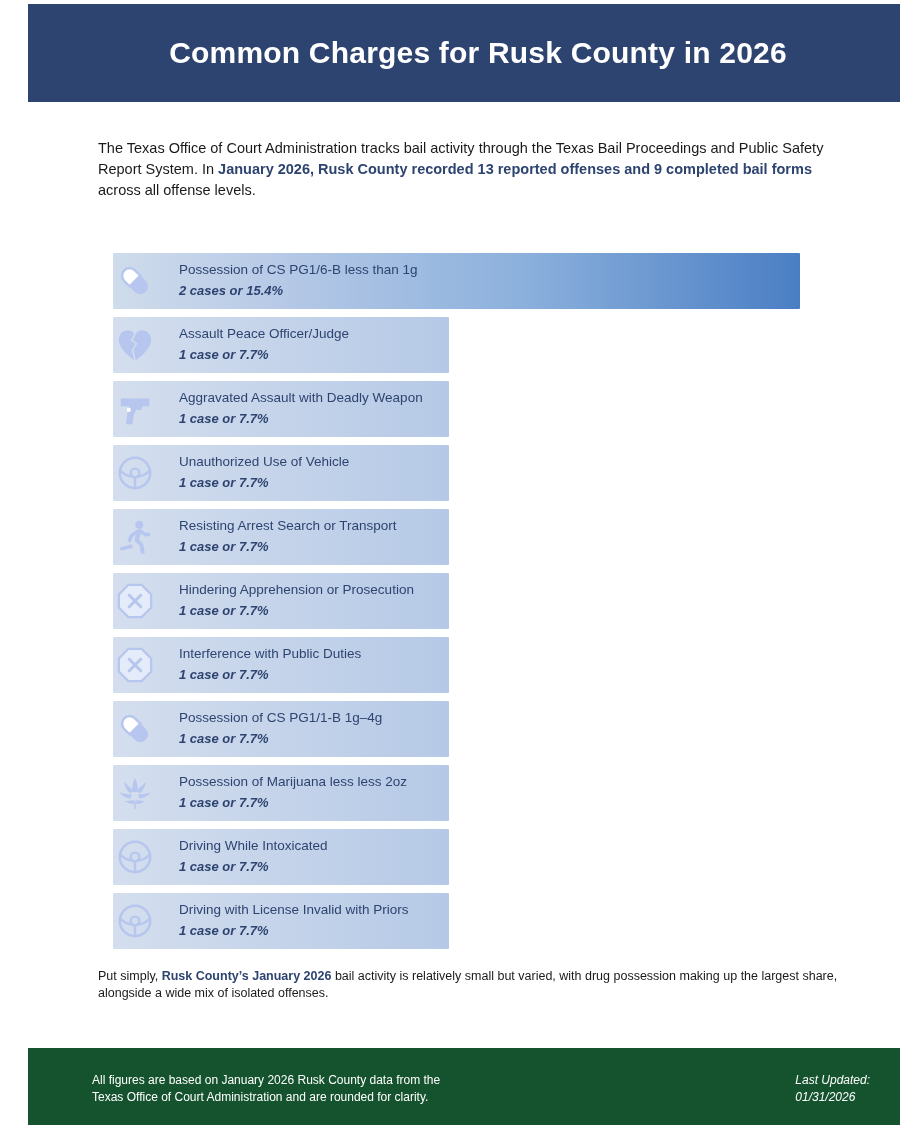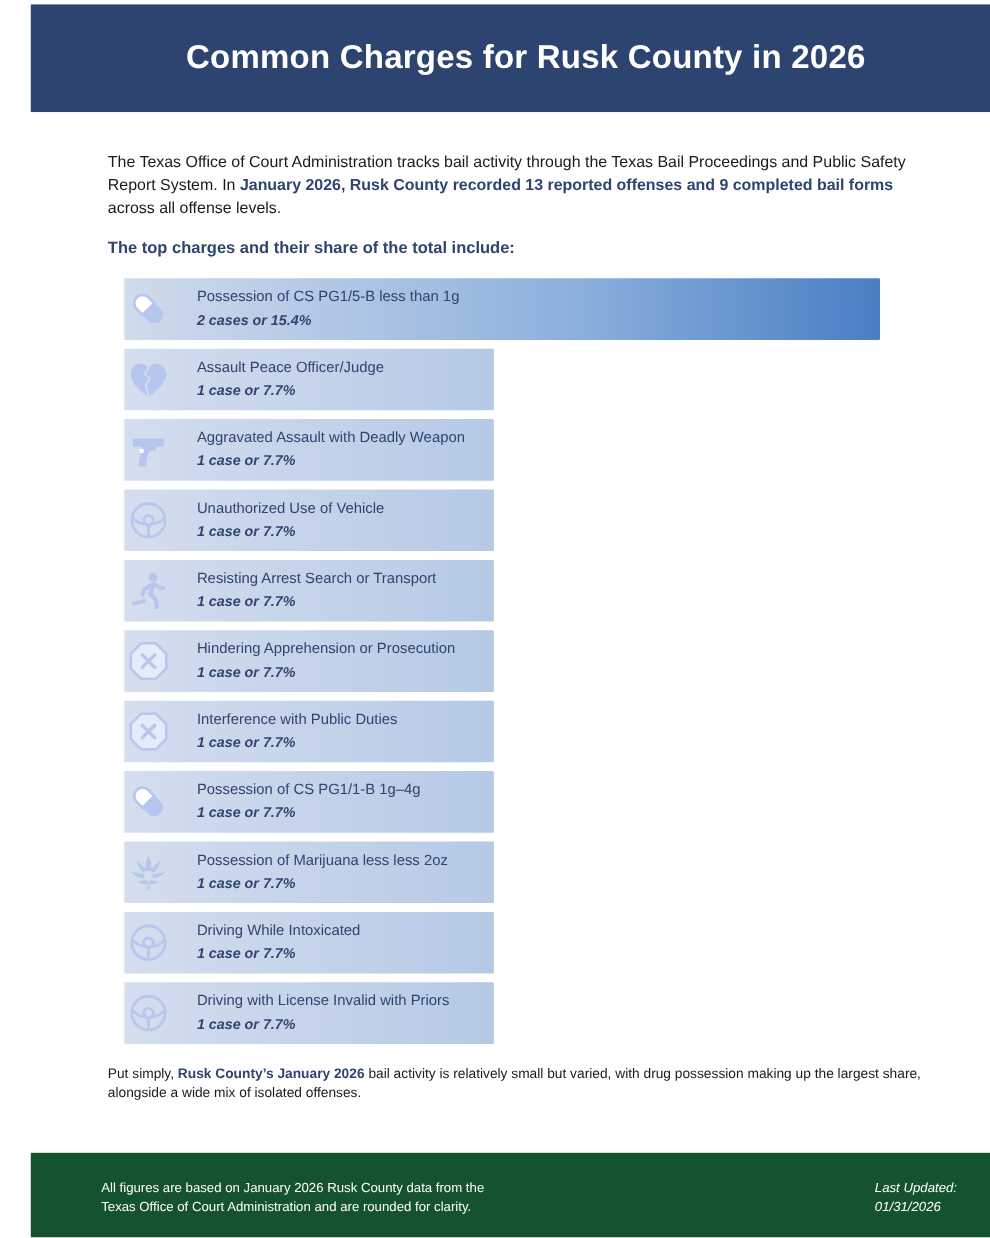--- a/index.html
+++ b/index.html
@@ -97,36 +97,35 @@
 <div class="page">
 
   <div class="header">
     <div class="header-title">Common Charges for Rusk County in 2026</div>
   </div>
 
   <div class="body-area">
 
     <p class="intro"><span>The Texas Office of Court Administration tracks bail activity through the Texas Bail Proceedings and Public Safety Report System. In </span><span class="hl">January 2026, Rusk County recorded 13 reported offenses and 9 completed bail forms</span><span> across all offense levels.</span></p>
 
-    <div class="subhead">The top charges and their share of the total include:</div>
 
     <div class="bars" id="bars-container">
         <div class="bar-row">
           <div class="bar-fill" style="width: 687px; background: linear-gradient(90deg, rgb(207, 220, 235) 0%, rgb(185, 203, 231) 22%, rgb(139, 176, 220) 60%, rgb(74, 126, 196) 100%);"></div>
           <div class="bar-icon">
             <svg width="38" height="38" viewBox="0 0 40 40">
               <g transform="rotate(-45 20 20)">
                 <rect x="12" y="4" width="16" height="32" rx="8" fill="#b7c6ee"></rect>
                 <path d="M12 20 h16 v8 a8 8 0 0 1 -8 8 a8 8 0 0 1 -8 -8 z" fill="#b7c6ee"></path>
                 <path d="M12 12 a8 8 0 0 1 8 -8 a8 8 0 0 1 8 8 v8 h-16 z" fill="#fff" stroke="#b7c6ee" stroke-width="2.6"></path>
               </g>
             </svg>
           </div>
           <div class="bar-text">
-            <div class="bar-label">Possession of CS PG1/5-B less than 1g</div>
+            <div class="bar-label">Possession of CS PG1/6-B less than 1g</div>
             <div class="bar-value">2 cases or 15.4%</div>
           </div>
         </div>
         <div class="bar-row">
           <div class="bar-fill" style="width: 336px; background: linear-gradient(90deg, rgb(212, 222, 238) 0%, rgb(181, 201, 230) 100%);"></div>
           <div class="bar-icon">
             <svg width="38" height="38" viewBox="0 0 40 40">
               <path d="M19.2 36 C19.2 36 3 26 3 14.6 C3 8.6 7.6 4.6 12.4 4.6 C15.4 4.6 17.9 6.1 19.2 8.2 L15.6 15.3 L20.6 18.6 L16.4 25.2 L19.2 36 Z" fill="#b7c6ee"></path>
               <path d="M20.8 36 C20.8 36 37 26 37 14.6 C37 8.6 32.4 4.6 27.6 4.6 C24.6 4.6 22.1 6.1 20.8 8.2 L17.6 15.1 L22.6 18.4 L18.4 25 L20.8 36 Z" fill="#b7c6ee"></path>
             </svg>

